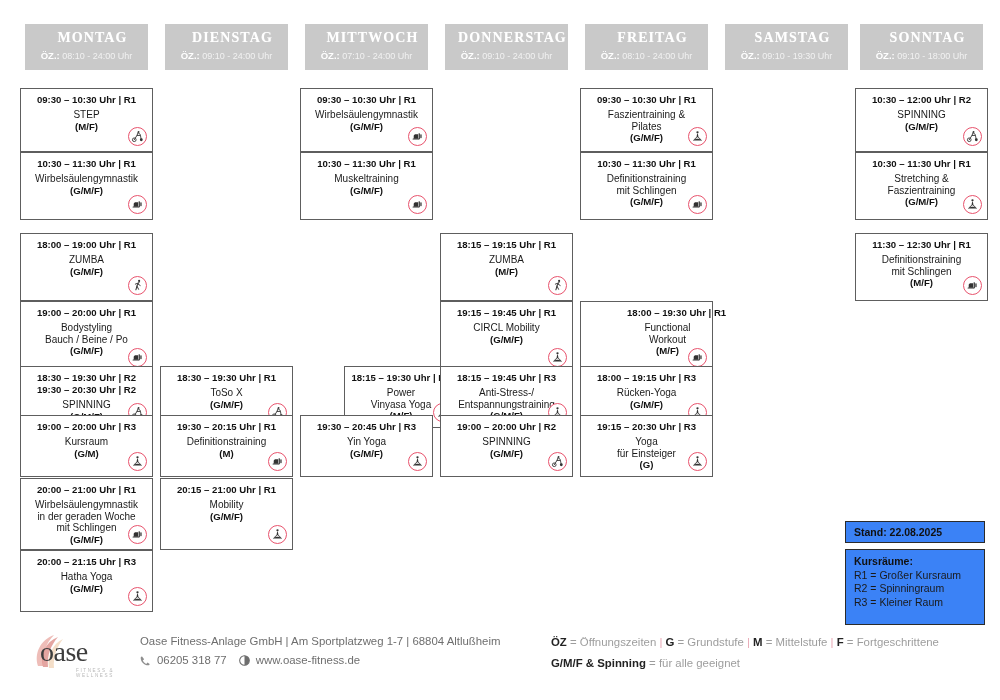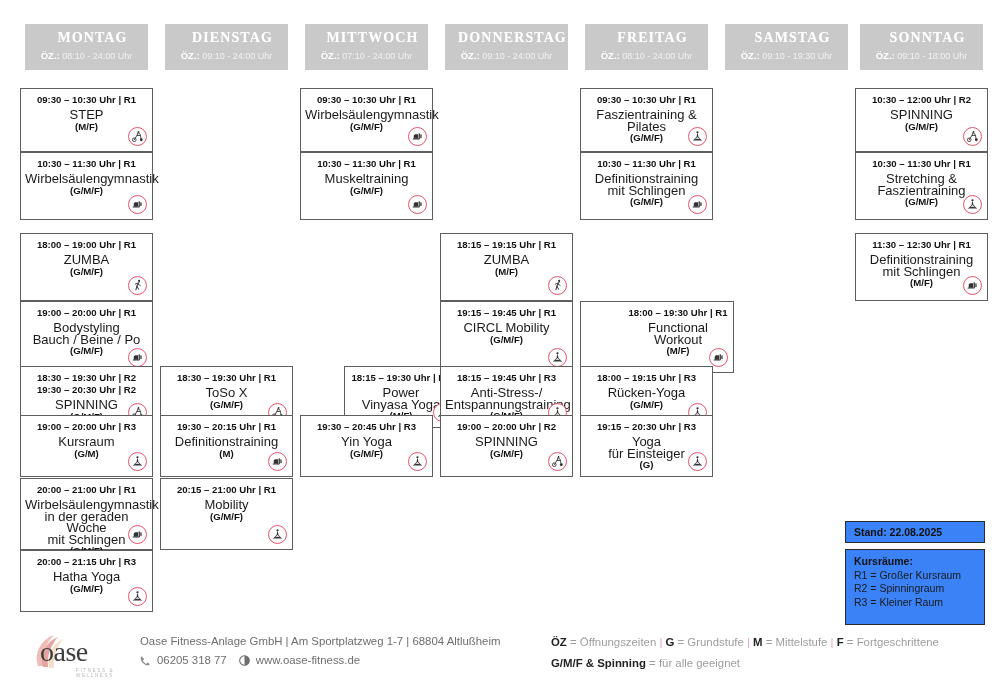--- a/index.html
+++ b/index.html
@@ -44,21 +44,21 @@
     border:1px solid #5e5e5e;
     background:#ffffff;
     text-align:center;
     padding:5px 4px 4px 4px;
   }
   .c-time {
     font-size:9.6px; font-weight:bold; color:#111; line-height:12px;
     white-space:nowrap;
   }
   .c-title {
-    font-size:13px; color:#1a1a1a; line-height:11.6px; margin-top:3px;
+    font-size:10px; color:#1a1a1a; line-height:11.6px; margin-top:3px;
   }
   .c-level { font-size:9.6px; font-weight:bold; color:#111; line-height:12px; }
   .c-icon {
     position:absolute; right:5px; bottom:5px;
     width:19px; height:19px; border-radius:50%;
     border:1.6px solid #e8536d;
     display:flex; align-items:center; justify-content:center;
     background:#fff;
   }
   .c-icon svg { display:block; }
@@ -406,21 +406,21 @@
       <div class="c-level">(G/M/F)</div>
       <div class="c-icon">
         <svg width="13" height="13" viewBox="0 0 24 24">
           <path d="M5 16 L5 11 C5 9 7 8 9 8 L13 8 L13 16 Z" fill="#333"></path>
           <rect x="14" y="6" width="2.4" height="11" rx="1" fill="#333"></rect>
           <rect x="17.2" y="8" width="2.4" height="7" rx="1" fill="#333"></rect>
           <path d="M4 16.6 L14 16.6" stroke="#333" stroke-width="2.2" stroke-linecap="round"></path>
         </svg>
       </div>
     </div>
-    <div class="cell" style="left: 580px; width: 154px; top: 213px; height: 72px; padding-left: 46px;">
+    <div class="cell" style="left: 580px; width: 133px; top: 213px; height: 72px; padding-left: 46px;">
       <div class="c-time">18:00 – 19:30 Uhr | R1</div>
       <div class="c-title">Functional Workout</div>
       <div class="c-level">(M/F)</div>
       <div class="c-icon">
         <svg width="13" height="13" viewBox="0 0 24 24">
           <path d="M5 16 L5 11 C5 9 7 8 9 8 L13 8 L13 16 Z" fill="#333"></path>
           <rect x="14" y="6" width="2.4" height="11" rx="1" fill="#333"></rect>
           <rect x="17.2" y="8" width="2.4" height="7" rx="1" fill="#333"></rect>
           <path d="M4 16.6 L14 16.6" stroke="#333" stroke-width="2.2" stroke-linecap="round"></path>
         </svg>

